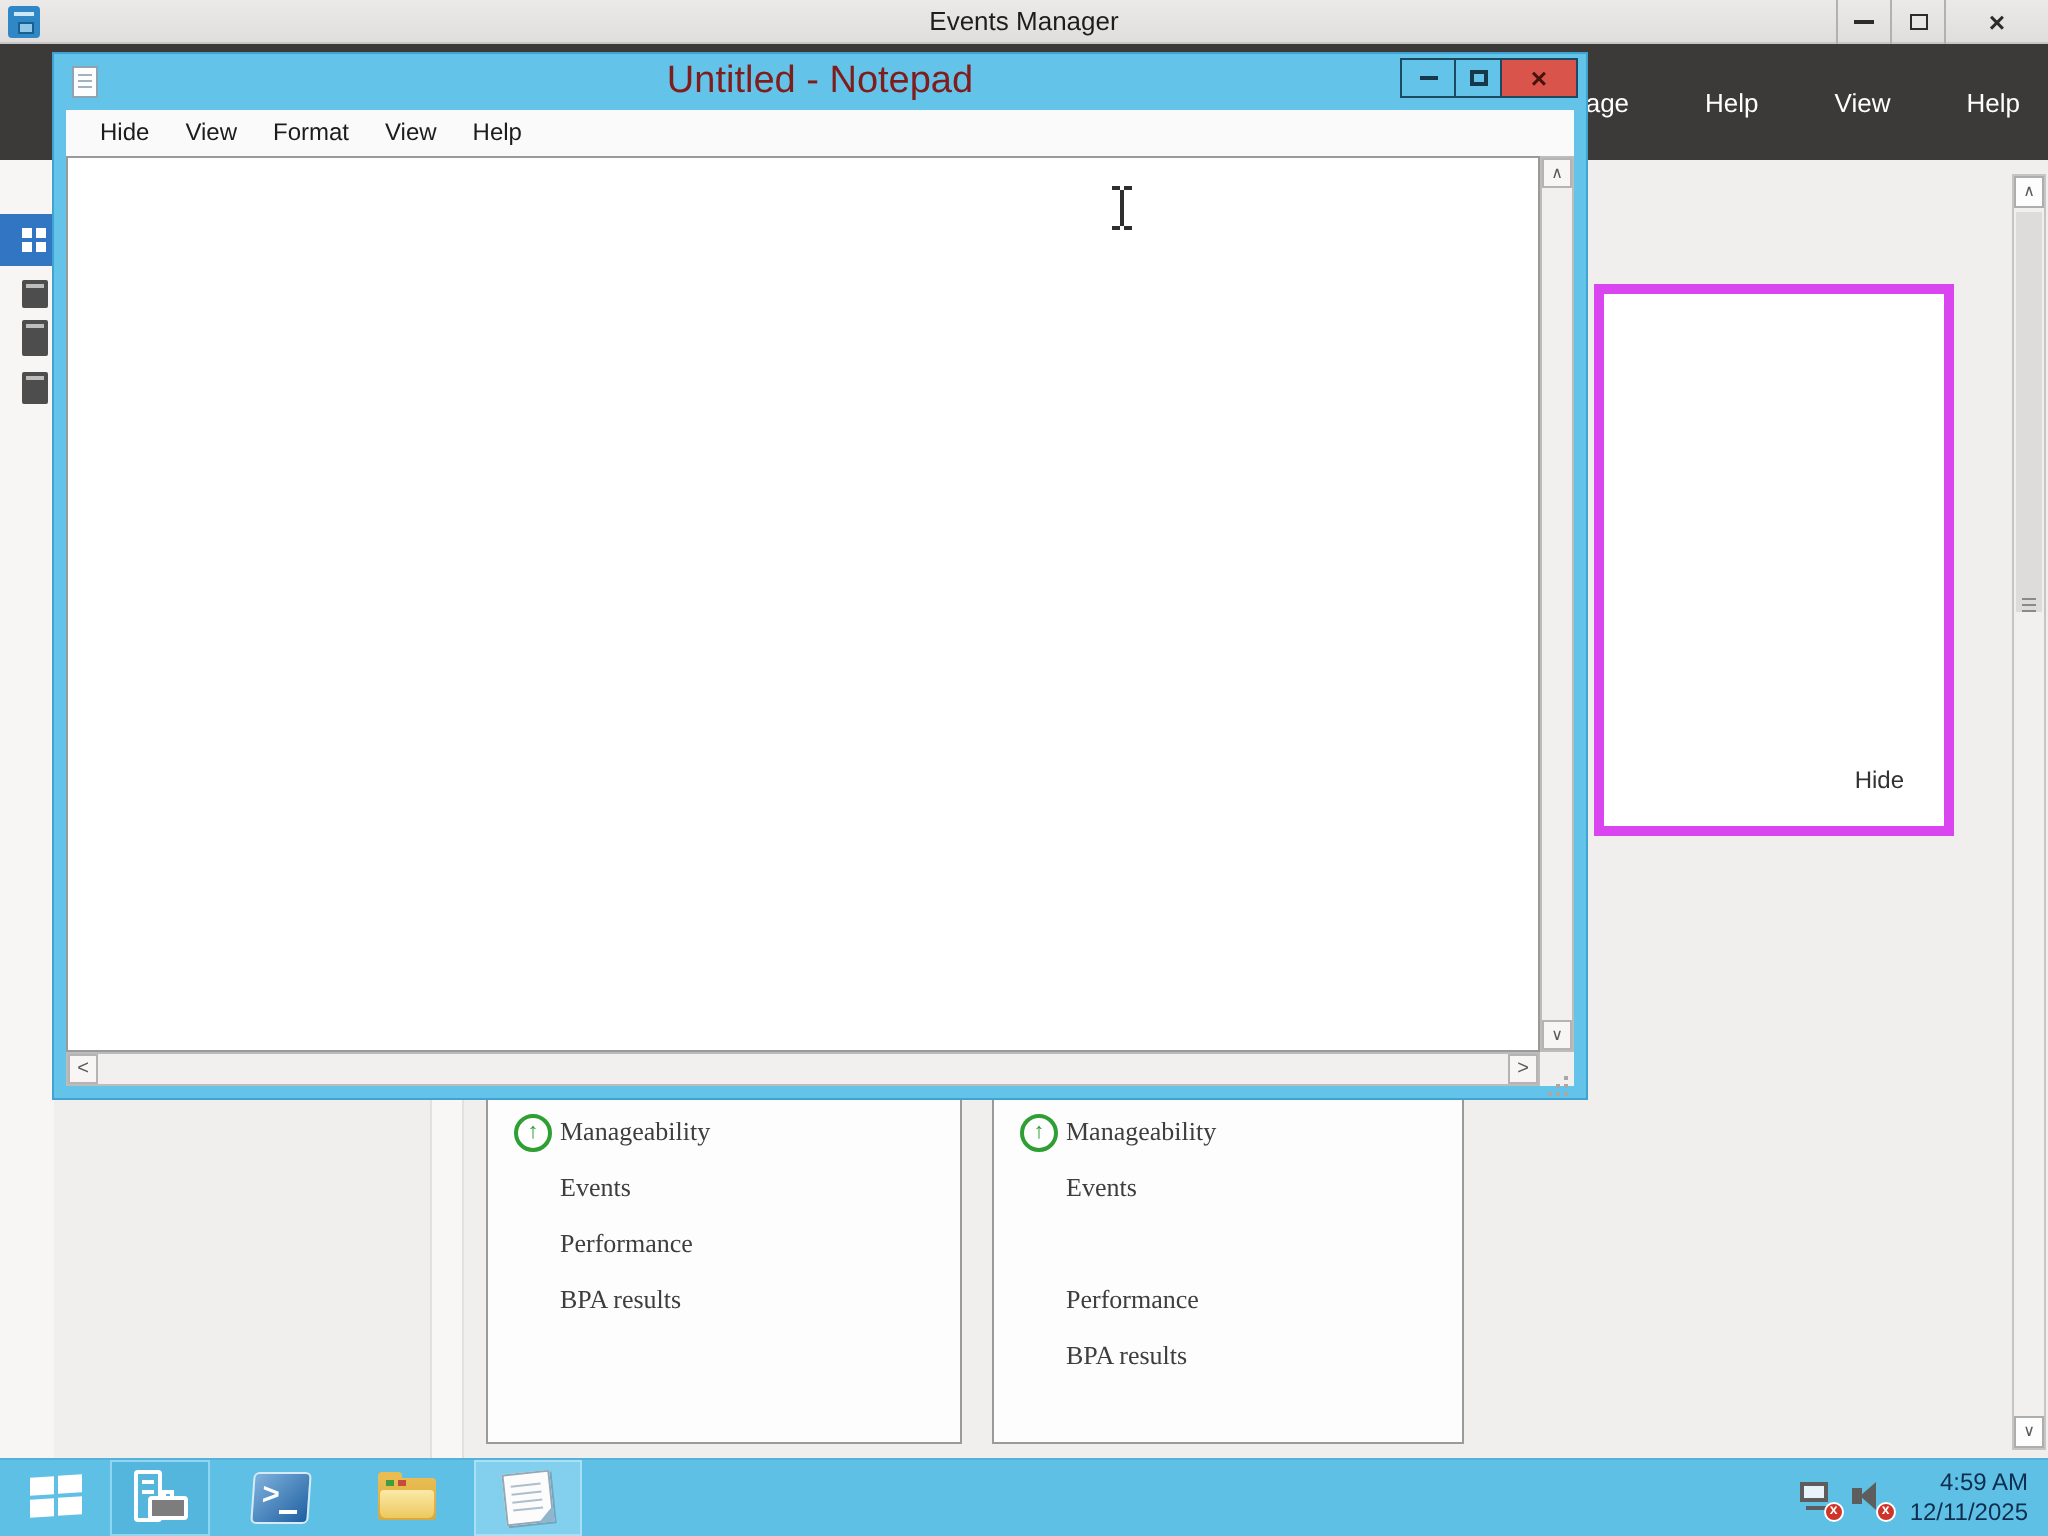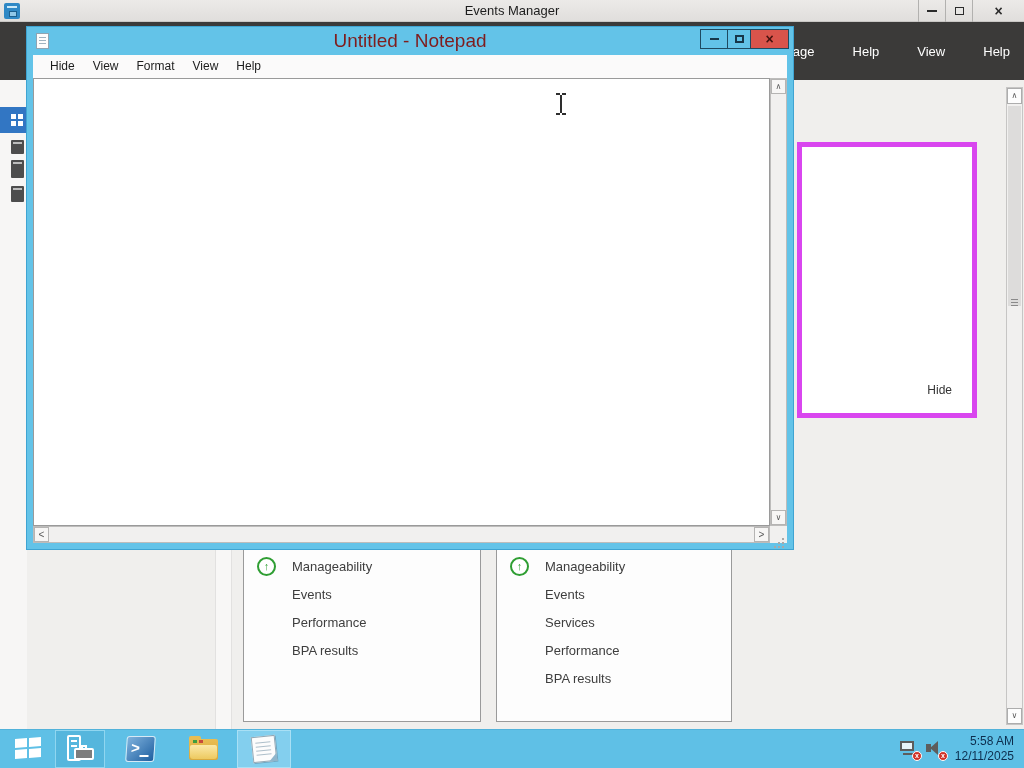--- a/index.html
+++ b/index.html
@@ -42,21 +42,21 @@
 #sm-panel{left:797px;top:62px;width:180px;height:276px;background:#ffffff;border:5px solid #d946ef;}
 #sm-hide{right:20px;bottom:16px;font-size:12px;color:#333;cursor:pointer;}
 
 
 .tile{top:380px;height:262px;background:#fdfdfd;border:1px solid #9a9a9a;}
 #tile-1{left:243px;width:238px;}
 #tile-2{left:496px;width:236px;}
 .tile-row{position:absolute;left:0;height:20px;display:flex;align-items:center;}
 .tile-label{font-size:13px;color:#3e3e3e;}
 .status-ico{position:absolute;left:13px;width:19px;height:19px;border:2px solid #2f9e33;border-radius:50%;background:#fff;color:#2f9e33;font-size:11px;font-weight:bold;text-align:center;line-height:15px;}
-.tile-row .tile-label{position:absolute;left:48px;}
+.tile-row .tile-label{position:absolute;left:36px;font-family:Liberation Serif, serif;}
 
 
 #sm-scroll{left:1006px;top:7px;width:17px;height:638px;background:#f1f0ef;border:1px solid #c6c5c4;}
 .scr-btn{left:0;width:15px;height:16px;background:#fdfdfd;border:1px solid #adadad;color:#5a5a5a;font-size:8px;text-align:center;line-height:14px;}
 #sm-thumb{left:1px;top:18px;width:13px;height:200px;background:#dddcdb;}
 #sm-thumb i{position:absolute;left:3px;bottom:6px;width:7px;height:1px;background:#8a8a8a;box-shadow:0 3px #8a8a8a,0 6px #8a8a8a;}
 
 
 #np{left:27px;top:27px;width:766px;height:522px;background:#63c3e8;outline:1px solid #3fa4d2;}
 #np-titlebar{left:0;top:0;width:100%;height:28px;}
@@ -199,23 +199,20 @@
     </div>
 
     <div id="tile-2" class="tile abs">
       <div class="tile-row" style="top:95px;width:100%;">
         <span class="status-ico">↑</span>
         <span class="tile-label">Manageability</span>
       </div>
       <div class="tile-row" style="top:123px;width:100%;">
           <span class="tile-label">Events</span>
         </div>
-      <div class="tile-row" style="top:151px;width:100%;">
-          <span class="tile-label">Services</span>
-        </div>
       <div class="tile-row" style="top:179px;width:100%;">
           <span class="tile-label">Performance</span>
         </div>
       <div class="tile-row" style="top:207px;width:100%;">
           <span class="tile-label">BPA results</span>
         </div>
     </div>
 
     <div id="sm-scroll" class="abs">
       <div class="scr-btn abs" style="top:0;"><span>∧</span></div>
@@ -310,21 +307,21 @@
       <div class="scr"></div>
         <div class="base"></div>
         <div class="badge">x</div>
     </div>
     <div class="tray-ico vol-ico">
       <div class="spk"></div>
         <div class="cone"></div>
         <div class="badge">x</div>
     </div>
     <div id="clock">
-      <div>5:58 AM</div>
+      <div>4:59 AM</div>
       <div>12/11/2025</div>
     </div>
   </div>
 </div>
 
 <div id="cursor" class="abs">
   <div class="top"></div>
     <div class="stem"></div>
     <div class="bot"></div>
 </div>

